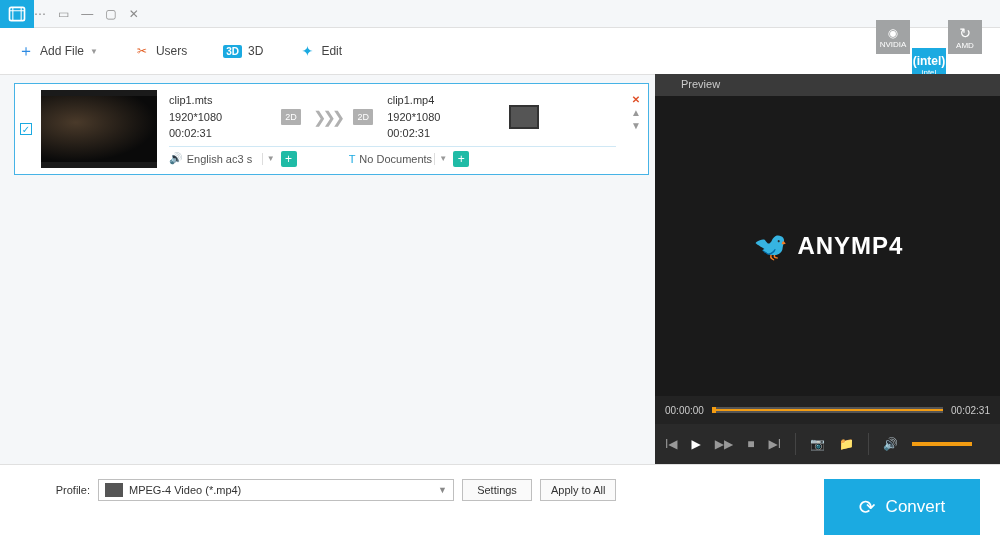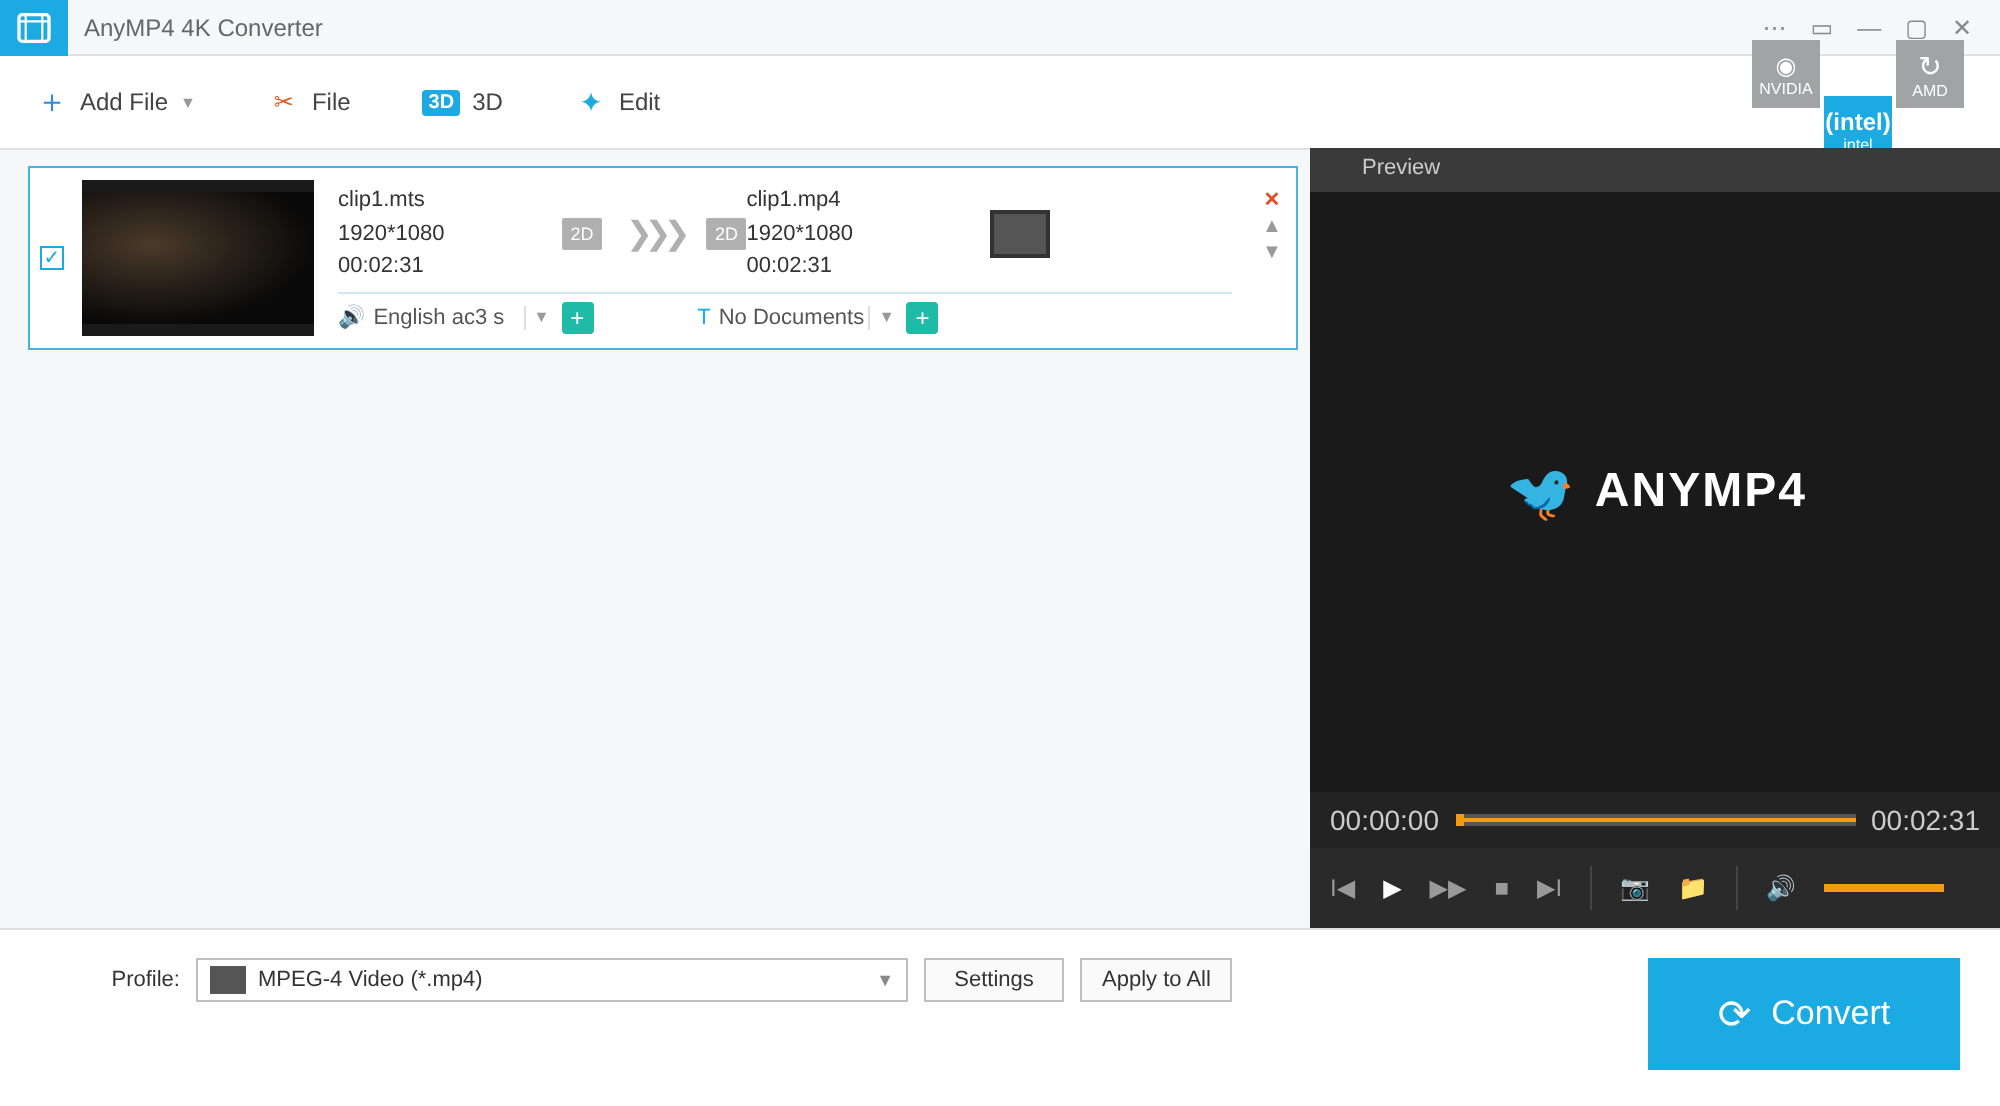--- a/index.html
+++ b/index.html
@@ -43,21 +43,21 @@
 .sel .icon-a { color: #1baae1; }
 .sel .txt { border-right: 1px solid #ddd; padding-right: 4px; width: 76px; white-space: nowrap; overflow: hidden; }
 .sel .dd { color: #999; font-size: 8px; }
 .plus-sm { width: 16px; height: 16px; background: #1fbba6; color: #fff; border-radius: 2px; display: flex; align-items: center; justify-content: center; font-size: 12px; cursor: pointer; }
 
 .preview-area { flex: 1; background: #232323; display: flex; flex-direction: column; }
 .preview-title { height: 22px; background: #3a3a3a; color: #ccc; font-size: 11px; padding: 4px 26px; }
 .player-canvas { flex: 1; background: #1a1a1a; display: flex; align-items: center; justify-content: center; color: #fff; font-size: 24px; font-weight: bold; letter-spacing: 1px; }
 .player-canvas .brand-icon { font-size: 28px; margin-right: 10px; transform: scaleX(-1); }
 .timeline { height: 28px; display: flex; align-items: center; padding: 0 10px; gap: 8px; }
-.timeline .tm { color: #ccc; font-size: 14px; }
+.timeline .tm { color: #ccc; font-size: 10px; }
 .timeline .track { flex: 1; height: 6px; background: #555; position: relative; }
 .timeline .track .fill { position: absolute; left: 0; top: 0; bottom: 0; width: 4px; background: #f39c12; }
 .timeline .track::after { content:''; position: absolute; left:0; right:0; top:2px; height:2px; background: #f39c12; }
 .player-ctl { height: 40px; background: #2a2a2a; display: flex; align-items: center; padding: 0 10px; gap: 14px; color: #999; }
 .player-ctl span { font-size: 12px; cursor: pointer; }
 .player-ctl .sep { width: 1px; height: 22px; background: #444; }
 .vol-track { width: 60px; height: 4px; background: #f39c12; }
 
 .bottom-bar { height: 86px; border-top: 1px solid #e0e0e0; padding: 14px 20px; display: flex; gap: 20px; }
 .settings-col { flex: 1; display: flex; flex-direction: column; gap: 12px; }
@@ -75,39 +75,38 @@
 </head>
 <body>
 
 <div class="titlebar">
   <div class="logo-block">
     <svg viewBox="0 0 24 24">
         <rect x="3" y="4" width="18" height="16" rx="2" fill="none" stroke="#fff" stroke-width="2"></rect>
         <path d="M3 8h18M7 4v16M17 4v16" stroke="#fff" stroke-width="1.3"></path>
       </svg>
   </div>
-  <div class="title-text">AnyMP4 4K Converter</div>
   <div class="win-ctrl">
     <span>⋯</span>
     <span>▭</span>
     <span>—</span>
     <span>▢</span>
     <span>✕</span>
   </div>
 </div>
 
 <div class="toolbar2">
   <div class="tool-btn">
     <span class="tool-ico ico-add">＋</span>
     <span>Add File</span>
     <span style="color:#999;font-size:8px">▼</span>
   </div>
   <div class="tool-btn">
     <span class="tool-ico ico-trim">✂</span>
-    <span>File</span>
+    <span>Users</span>
   </div>
   <div class="tool-btn">
     <span class="ico-3d">3D</span>
     <span>3D</span>
   </div>
   <div class="tool-btn">
     <span class="tool-ico ico-edit">✦</span>
     <span>Edit</span>
   </div>
   <div class="accel-row">
@@ -138,21 +137,21 @@
       <div class="meta-col">
         <div class="meta-top">
           <div class="srcdst">
             <div>clip1.mts</div>
             <div>1920*1080</div>
             <div>00:02:31</div>
           </div>
           <span class="fmt-badge">2D</span>
           <span class="arrow3">❯❯❯</span>
           <span class="fmt-badge">2D</span>
-          <div class="srcdst" style="">
+          <div class="srcdst" style="margin-left:14px">
             <div>clip1.mp4</div>
             <div>1920*1080</div>
             <div>00:02:31</div>
           </div>
           <div class="out-icon"></div>
         </div>
         <div class="meta-bottom">
           <div class="sel">
             <span class="icon-a">🔊</span>
             <span class="txt">English ac3 s</span>

